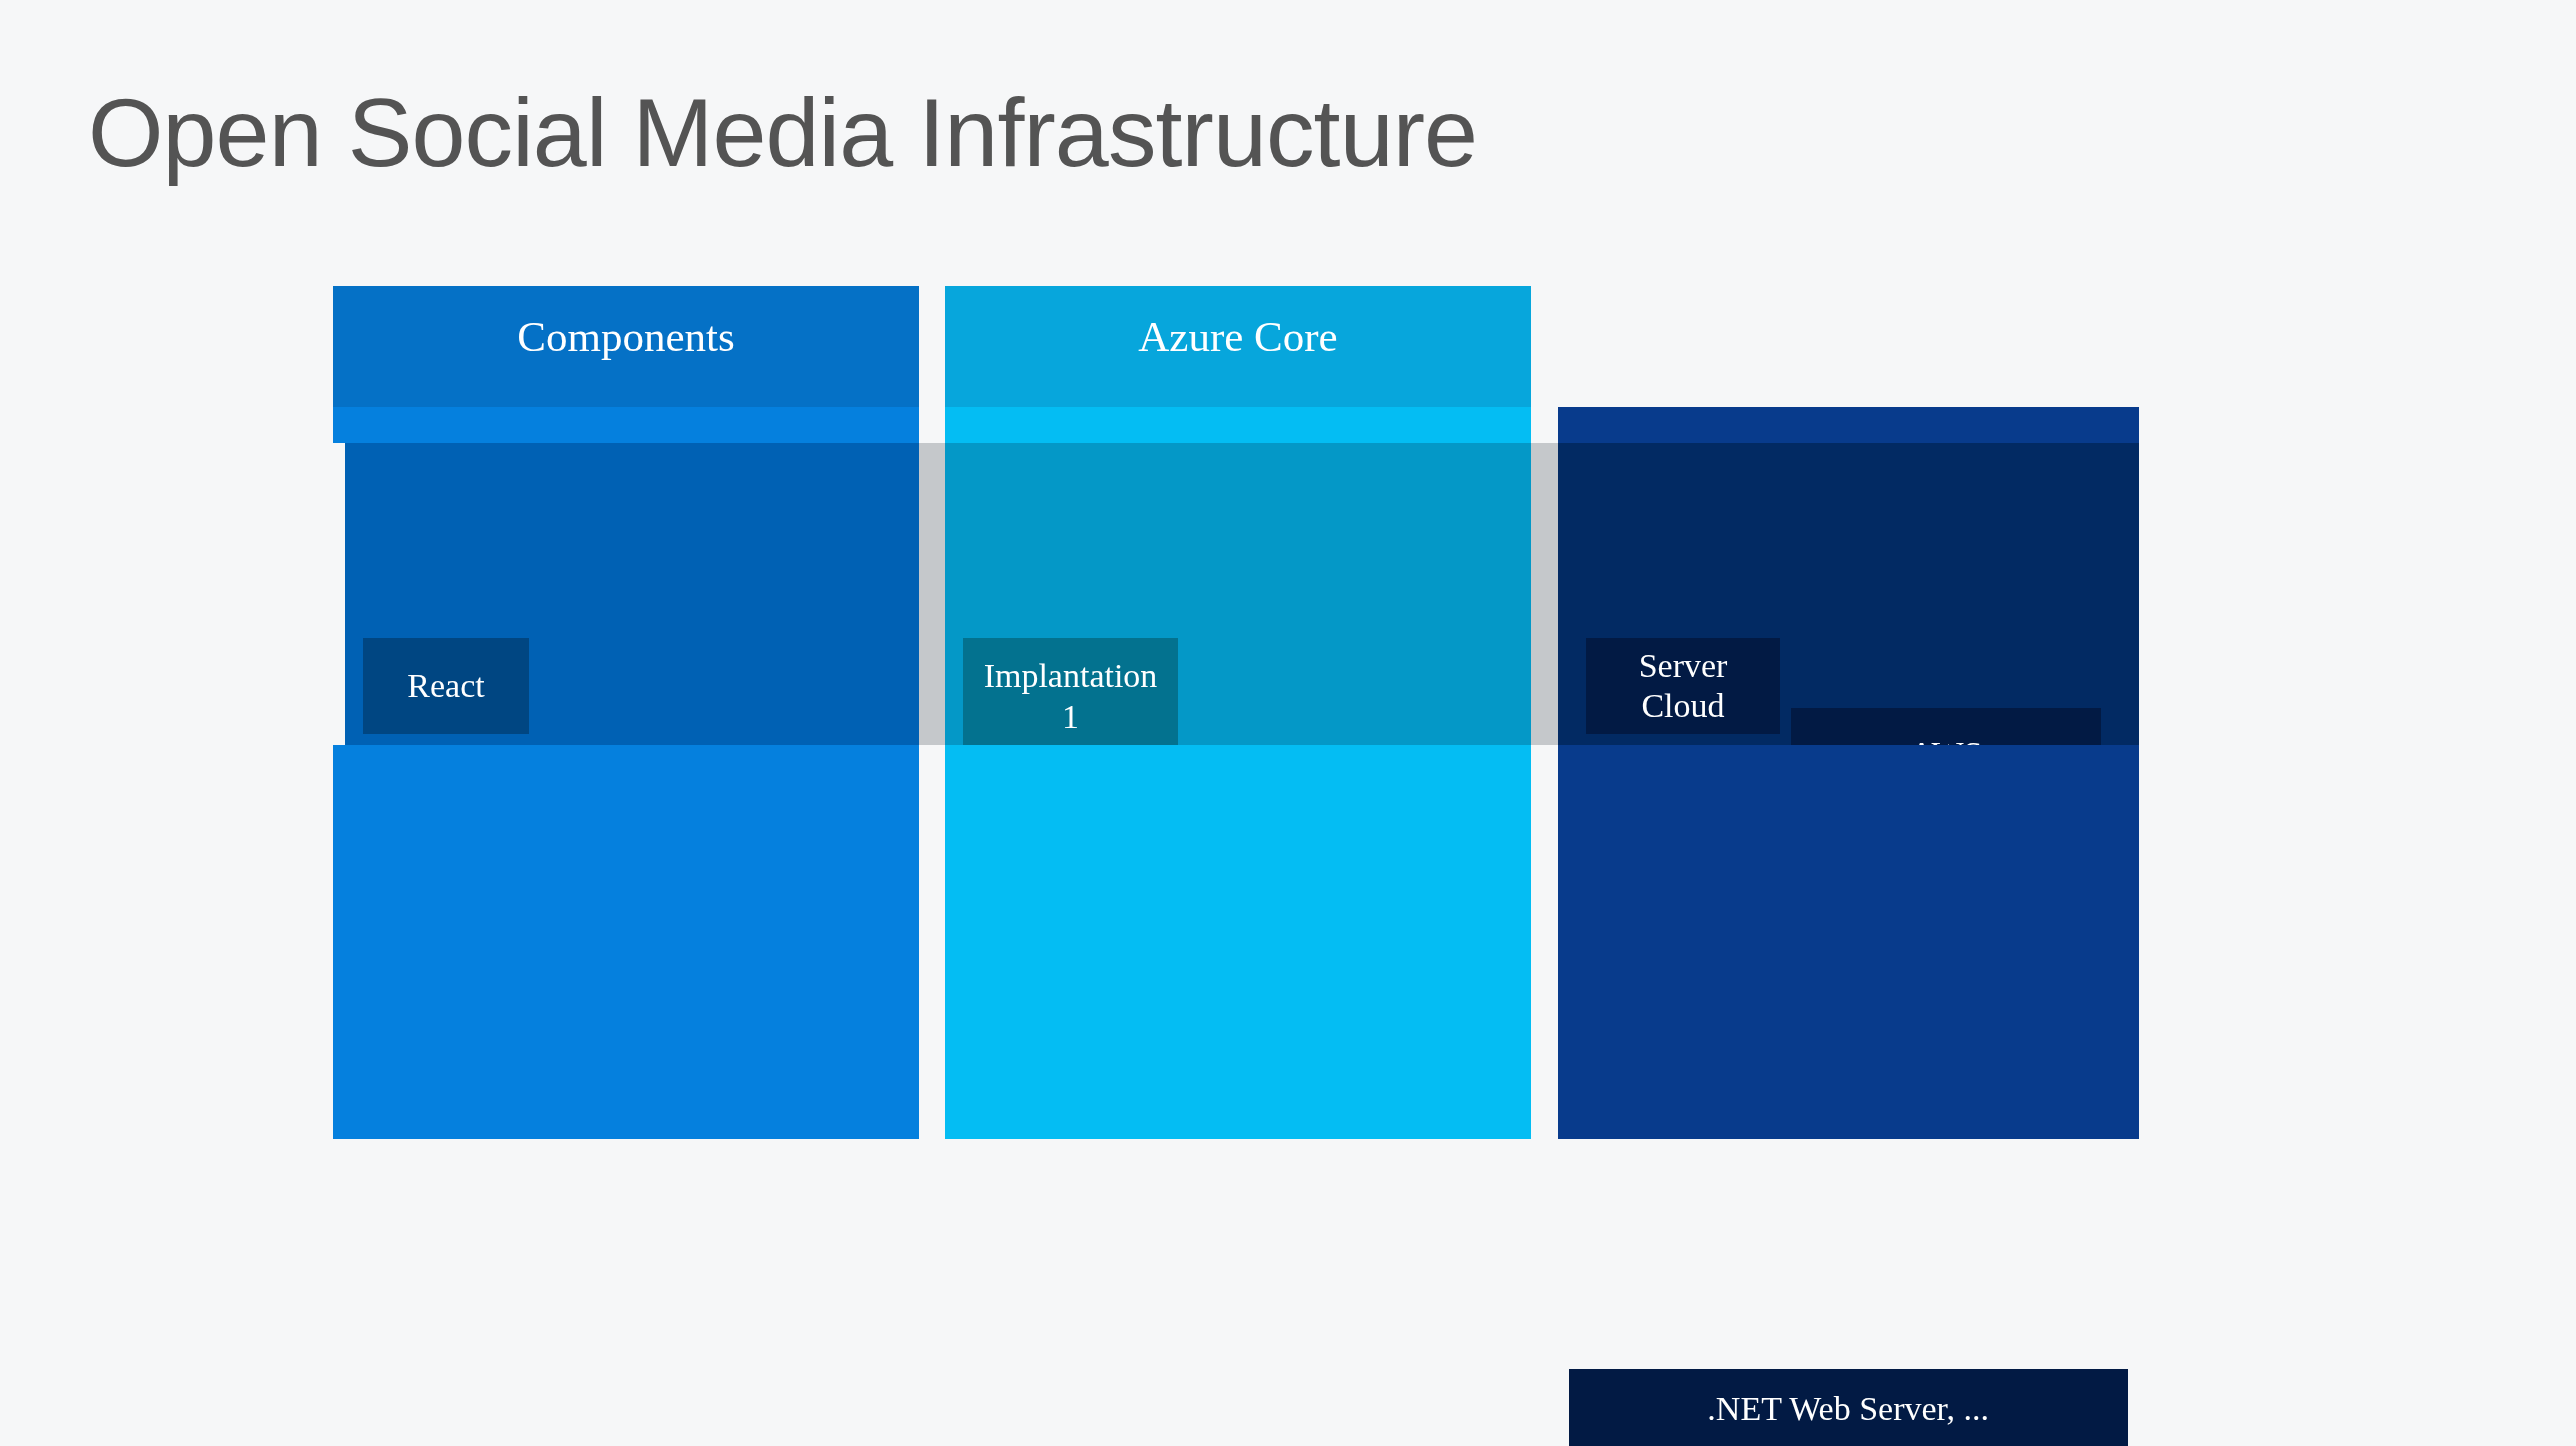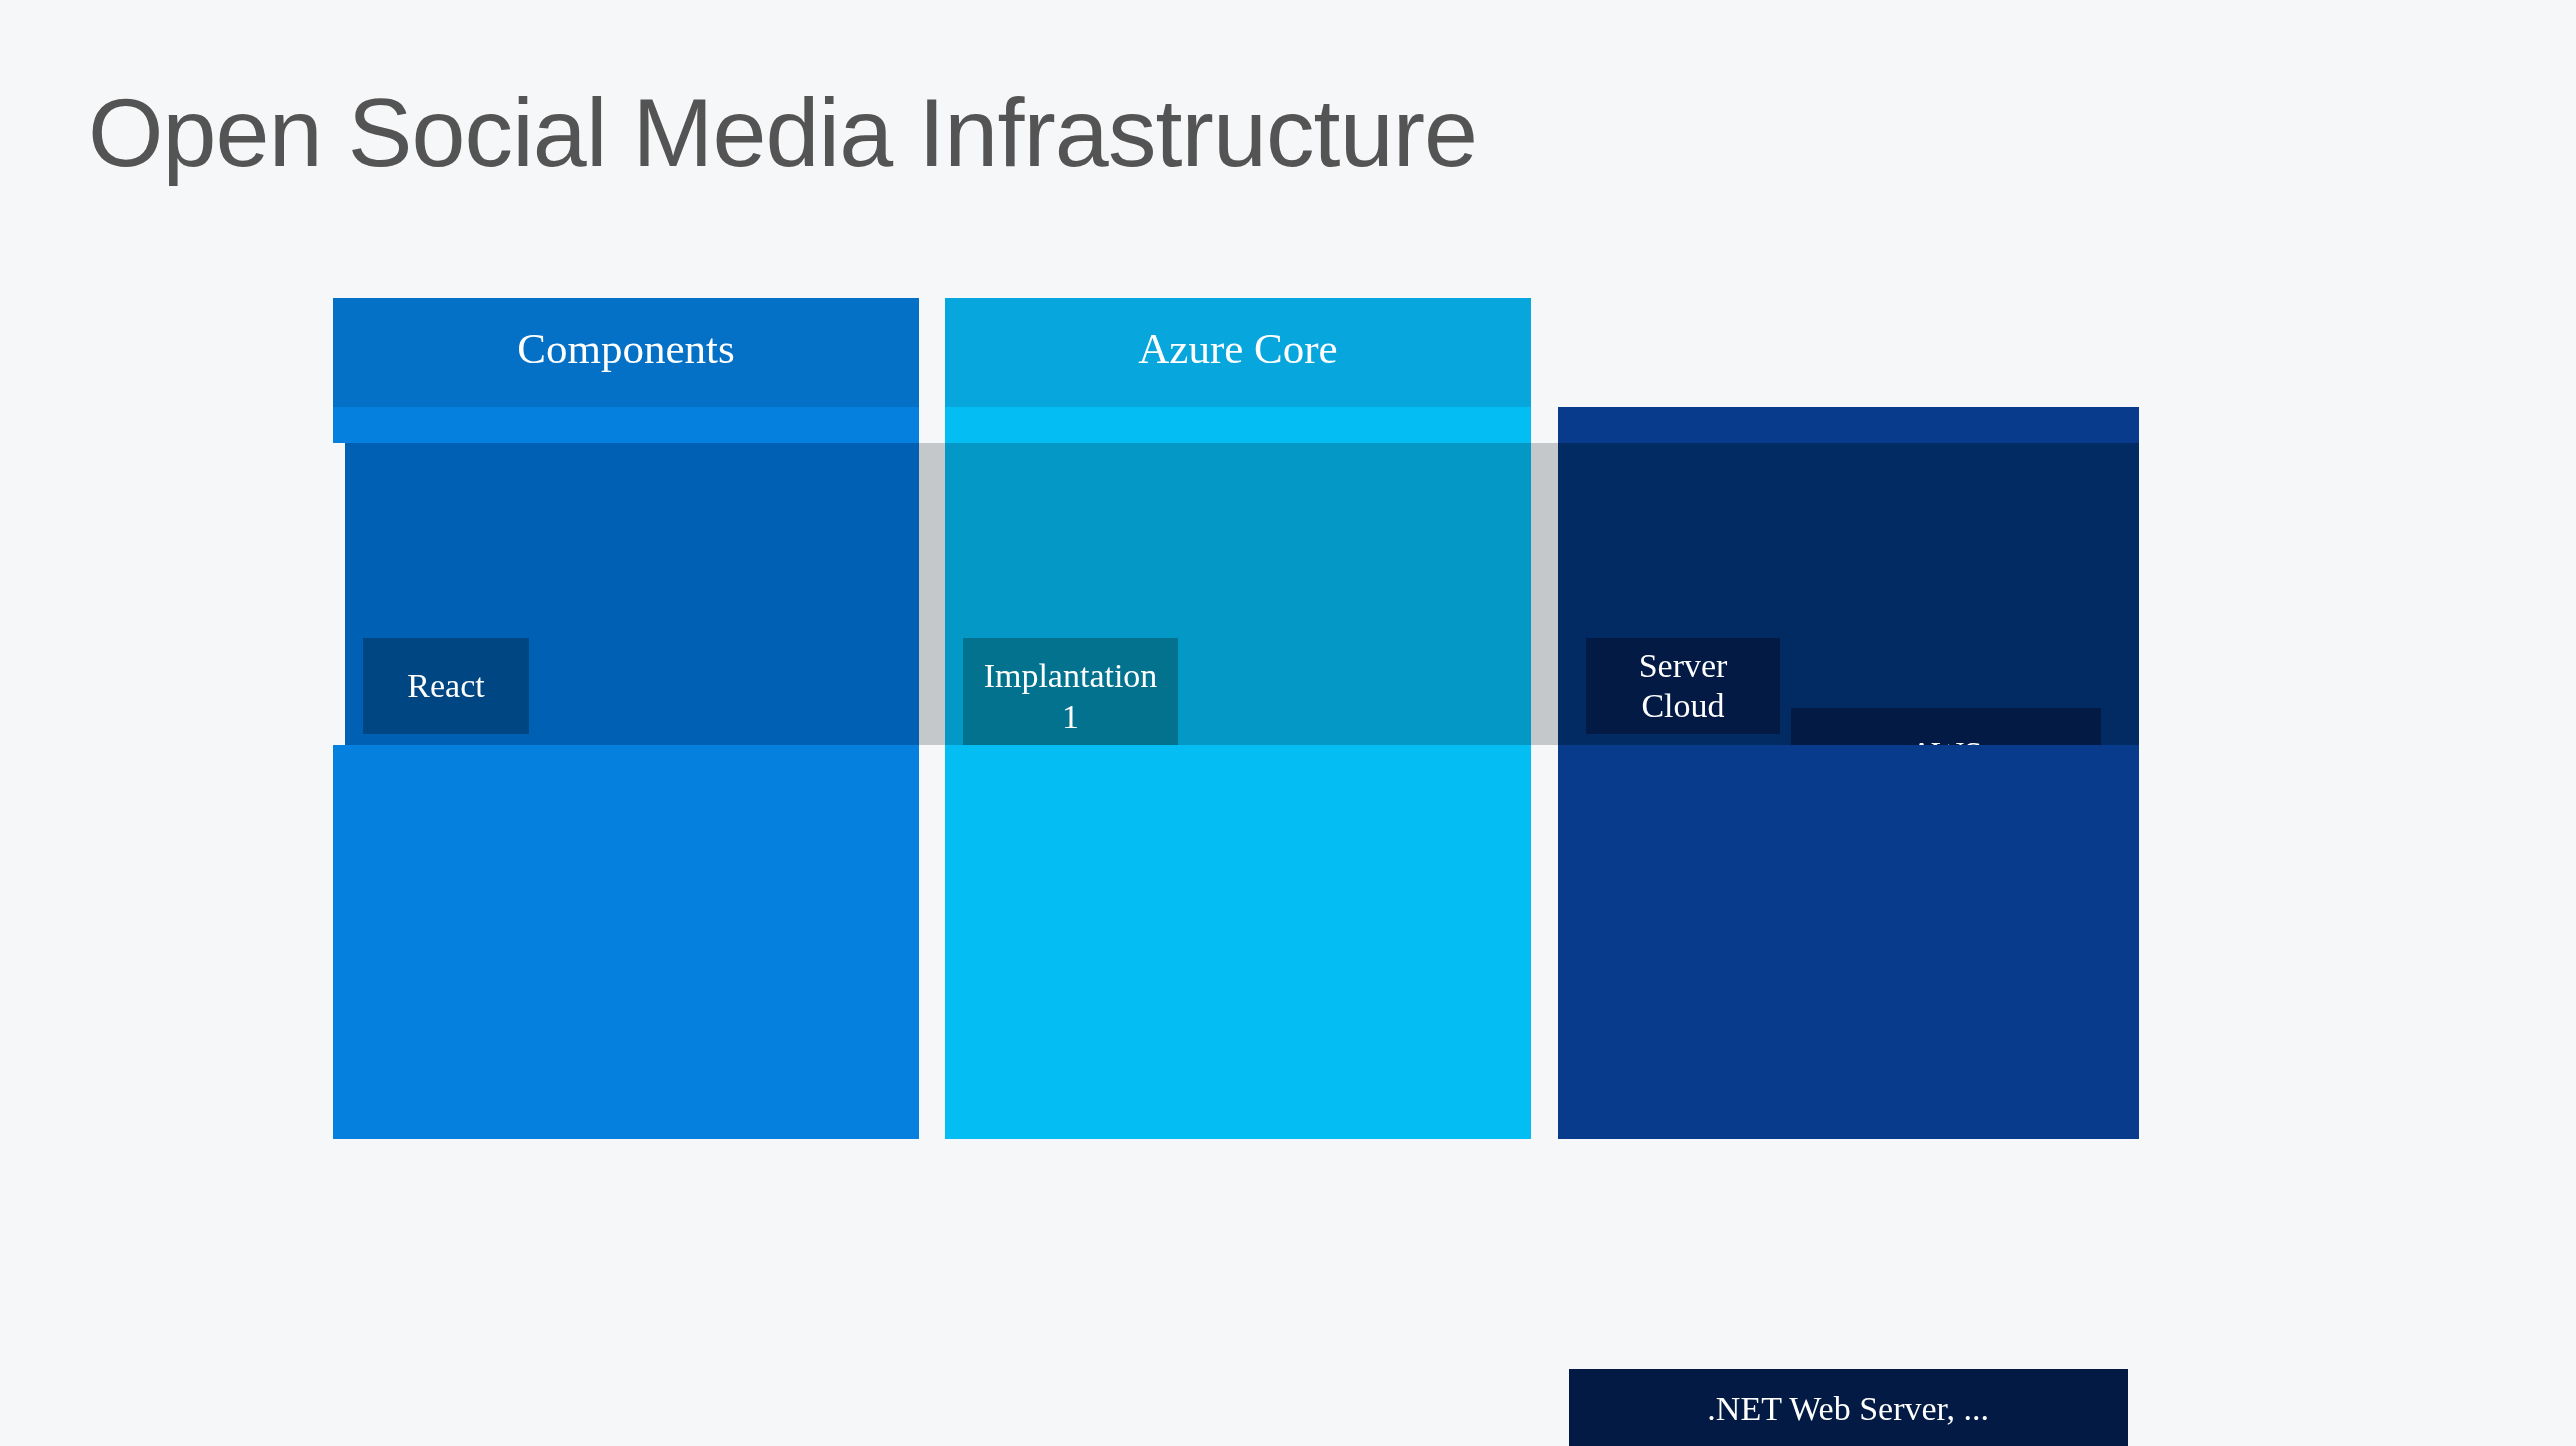--- a/index.html
+++ b/index.html
@@ -64,21 +64,21 @@
   }
   .column.col-components { left: 333px;  width: 586px; }
   .column.col-social     { left: 945px; width: 586px; }
   .column.col-data       { left: 1558px; width: 581px; }
 
   .band {
     position: absolute;
     left: 0;
     right: 0;
   }
-  .band-header { top: 12px;   height: 130px; }
+  .band-header { top: 0px;   height: 130px; }
   .band-accent { top: 121px; height: 36px;  }
   .band-middle { top: 157px; height: 302px; }
   .band-footer { top: 459px; height: 394px; }
 
   .column-title {
     position: absolute;
     left: 0;
     right: 0;
     top: 25px;
     text-align: center;

